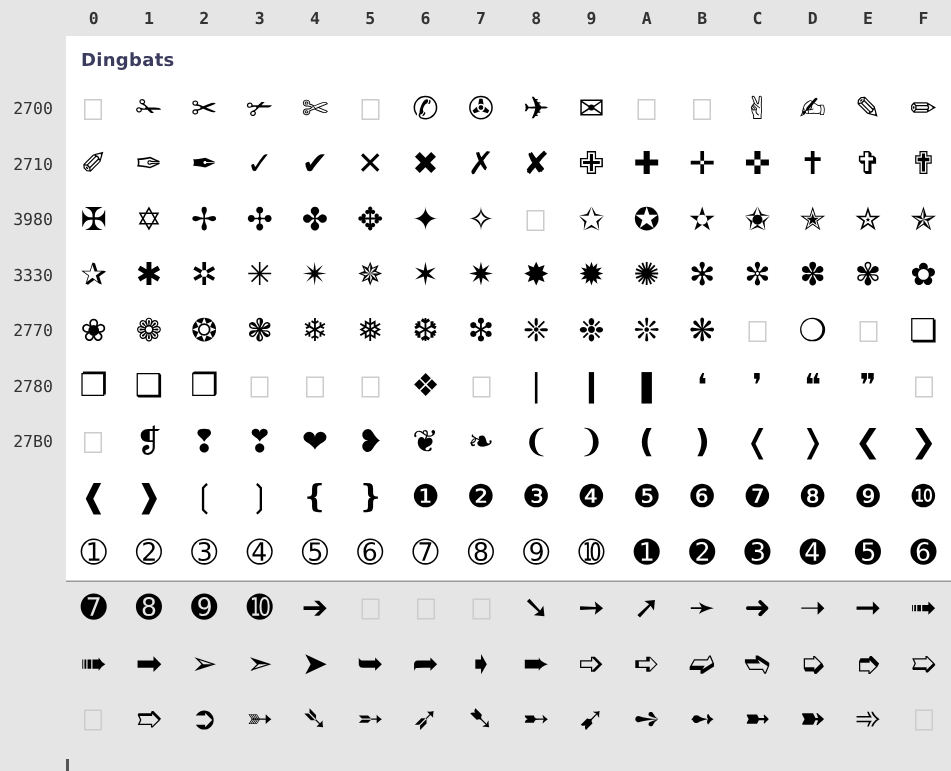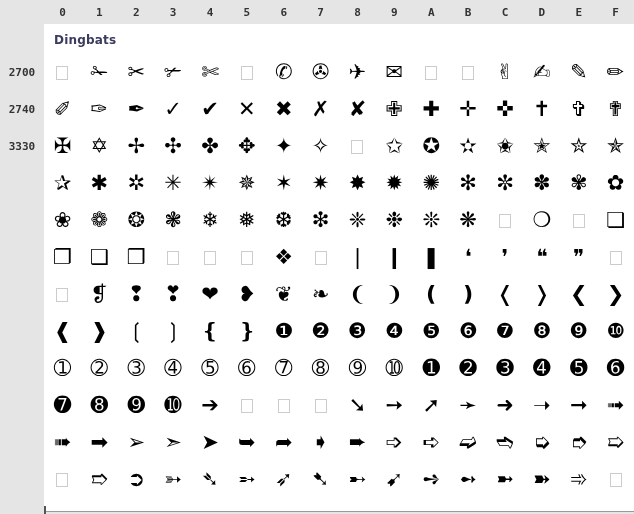--- a/index.html
+++ b/index.html
@@ -20,21 +20,21 @@
     position:absolute;left:44px;top:0;width:590px;height:24px;
     display:grid;grid-template-columns:repeat(16,1fr);align-items:center;
   }
   .col-h{
     text-align:center;
     font-family:"DejaVu Sans Mono",monospace;
     font-size:11px;font-weight:bold;color:var(--label-text);
   }
 
   .panel{
-    position:absolute;left:44px;top:24px;width:590px;height:488px;
+    position:absolute;left:44px;top:24px;width:590px;height:364px;
     background:var(--panel);border-bottom:1px solid var(--panel-border);
   }
   .block-title{
     position:absolute;left:10px;top:9px;
     font-size:12px;font-weight:bold;color:var(--title-text);
     font-family:"DejaVu Sans",sans-serif;letter-spacing:.2px;
   }
   .grid{
     position:absolute;left:0;top:30px;width:590px;height:444px;
     display:grid;grid-template-columns:repeat(16,1fr);grid-auto-rows:37px;
@@ -43,21 +43,21 @@
     display:flex;align-items:center;justify-content:center;
     font-size:21px;line-height:1;color:var(--glyph);
     font-family:"DejaVu Sans",sans-serif;
     cursor:default;
   }
   .missing{
     width:12px;height:14px;border:1px solid var(--missing-box-border);
     display:inline-block;
   }
 
-  .row-labels{position:absolute;left:0;top:54px;width:44px;font-weight:bold;}
+  .row-labels{position:absolute;left:0;top:54px;width:44px;}
   .row-label{
     height:37px;display:flex;align-items:center;justify-content:center;
     font-family:"DejaVu Sans Mono",monospace;
     font-size:11px;color:var(--label-text);
   }
 
   .corner-tick{position:absolute;left:44px;top:506px;width:2px;height:8px;background:#555;}
 </style>
 </head>
 <body>
@@ -76,22 +76,26 @@
       <span class="col-h">9</span>
       <span class="col-h">A</span>
       <span class="col-h">B</span>
       <span class="col-h">C</span>
       <span class="col-h">D</span>
       <span class="col-h">E</span>
       <span class="col-h">F</span>
     </div>
   <div class="row-labels">
       <div class="row-label">2700</div>
-      <div class="row-label">2740</div>
+      <div class="row-label">2710</div>
+      <div class="row-label">3980</div>
       <div class="row-label">3330</div>
+      <div class="row-label">2770</div>
+      <div class="row-label">2780</div>
+      <div class="row-label">27B0</div>
     </div>
   <div class="panel">
     <div class="block-title">Dingbats</div>
     <div class="grid">
         <div class="cell">
           <span class="missing"></span>
         </div>
         <div class="cell">✁</div>
         <div class="cell">✂</div>
         <div class="cell">✃</div>

